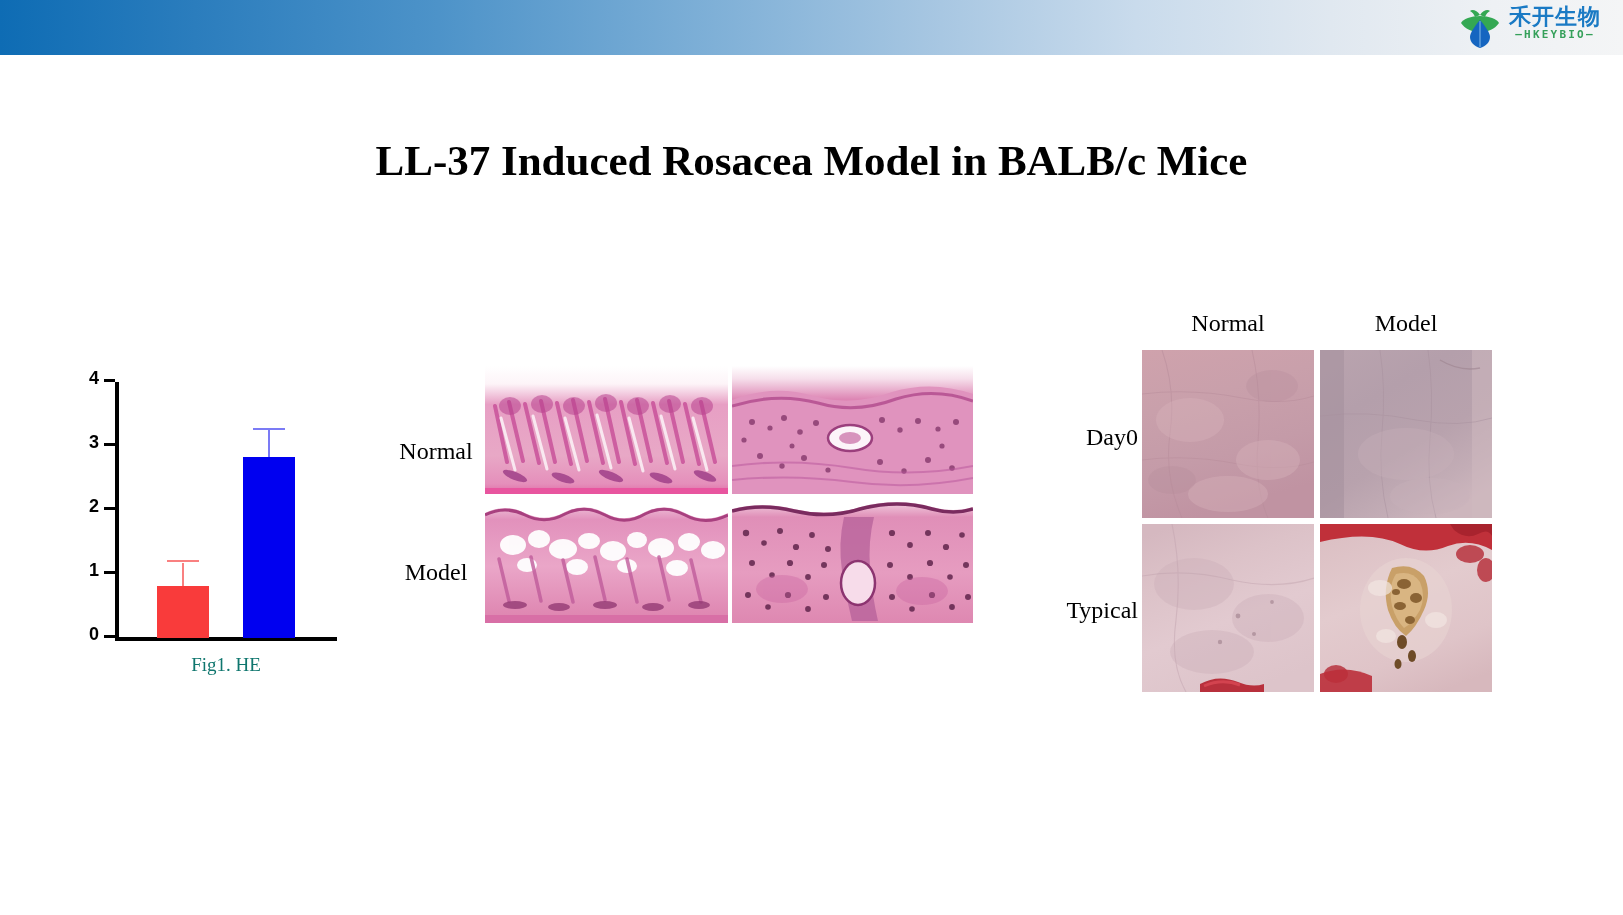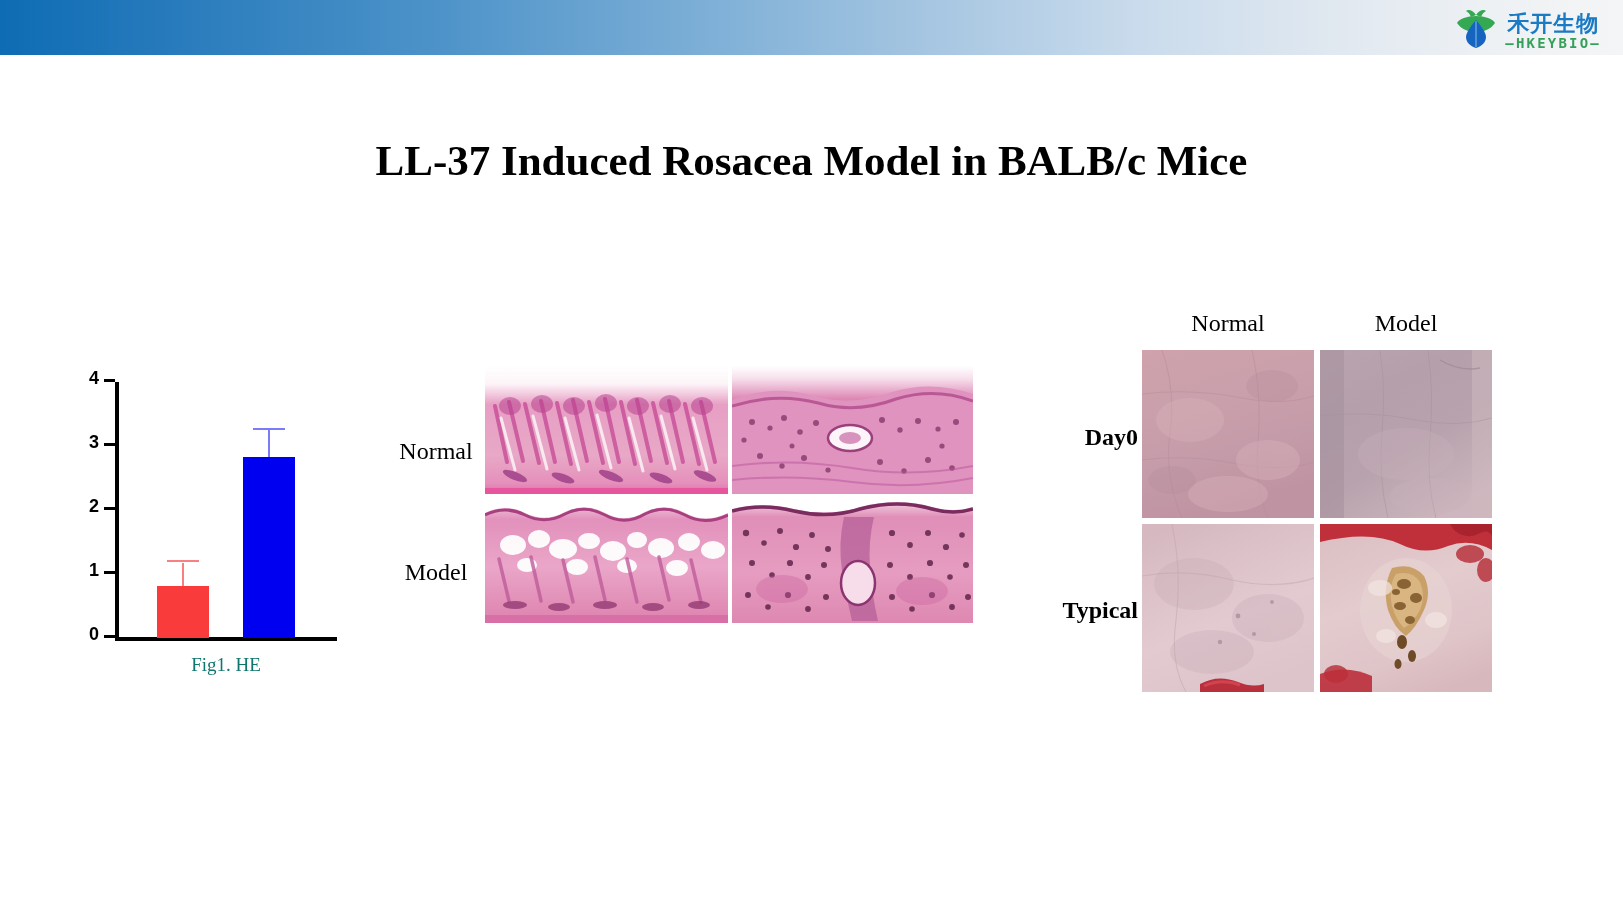--- a/index.html
+++ b/index.html
@@ -19,36 +19,36 @@
     background: linear-gradient(to right,
       #0e6cb4 0%, #2b7dbd 12%, #4d93c9 27%,
       #7fb0d7 44%, #a8c7e2 58%, #c9dbec 70%,
       #e0e8f0 82%, #eef1f4 92%, #f4f5f6 100%);
   }
 
   .logo-wrap {
     position: absolute;
     right: 22px; top: 6px;
     display: flex;
-    align-items: flex-end;
+    align-items: flex-start;
     gap: 7px;
   }
   .logo-mark { width: 44px; height: 44px; display: block; }
   .logo-text-col { display: flex; flex-direction: column; align-items: center; gap: 1px; }
   .logo-cn {
     font-family: "DejaVu Sans", sans-serif;
     font-weight: 700;
     font-size: 22px;
     color: #1a7ac4;
     letter-spacing: 1px;
     line-height: 1;
   }
   .logo-en {
     font-family: "DejaVu Sans Mono", monospace;
-    font-size: 14px;
+    font-size: 11px;
     font-weight: 700;
     color: #35a05a;
     letter-spacing: 2.2px;
     line-height: 1;
   }
 
   
   .slide-title {
     position: absolute;
     left: 0; top: 136px;
@@ -189,21 +189,20 @@
     color: #000;
   }
   .fig3-rowlabel {
     position: absolute;
     left: 0;
     width: 118px;
     text-align: right;
     font-family: "Liberation Serif", serif;
     font-size: 24px;
     color: #000;
-    font-weight: bold;
   }
   .photo {
     position: absolute;
     width: 172px; height: 168px;
     overflow: hidden;
   }
   .photo svg { display: block; width: 100%; height: 100%; }
   .fig3-caption {
     position: absolute;
     left: 122px; top: 394px;

